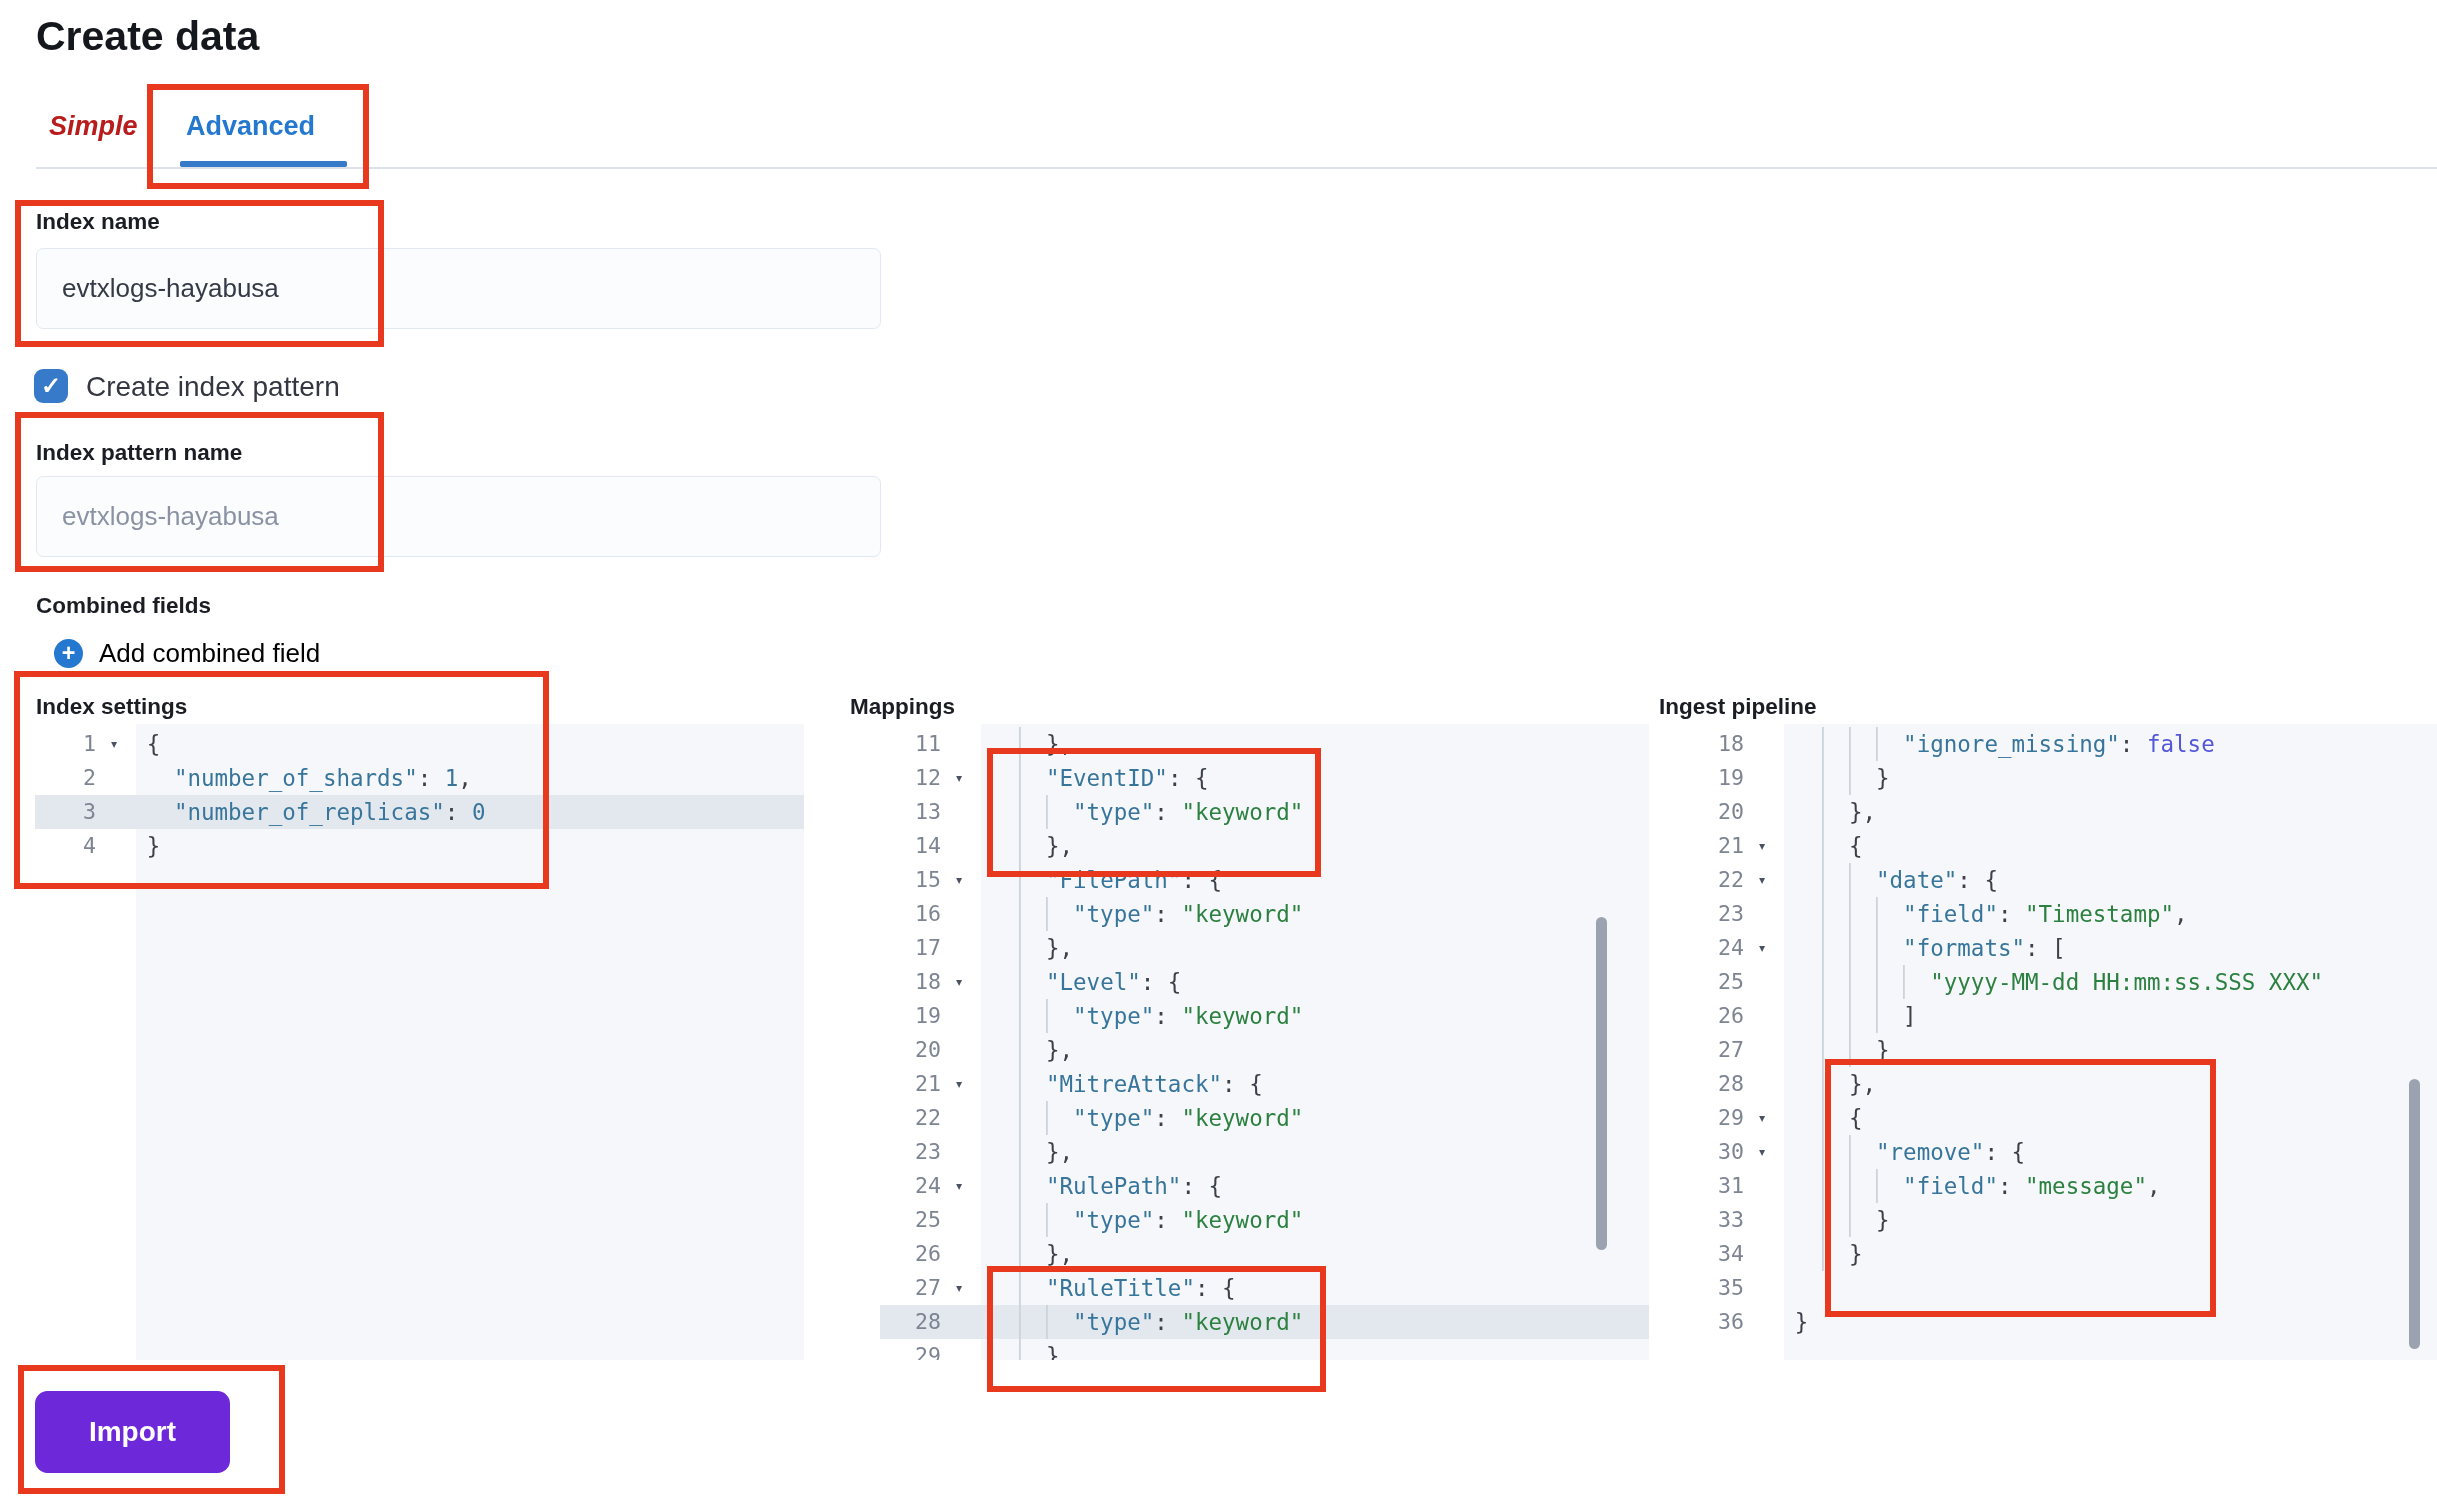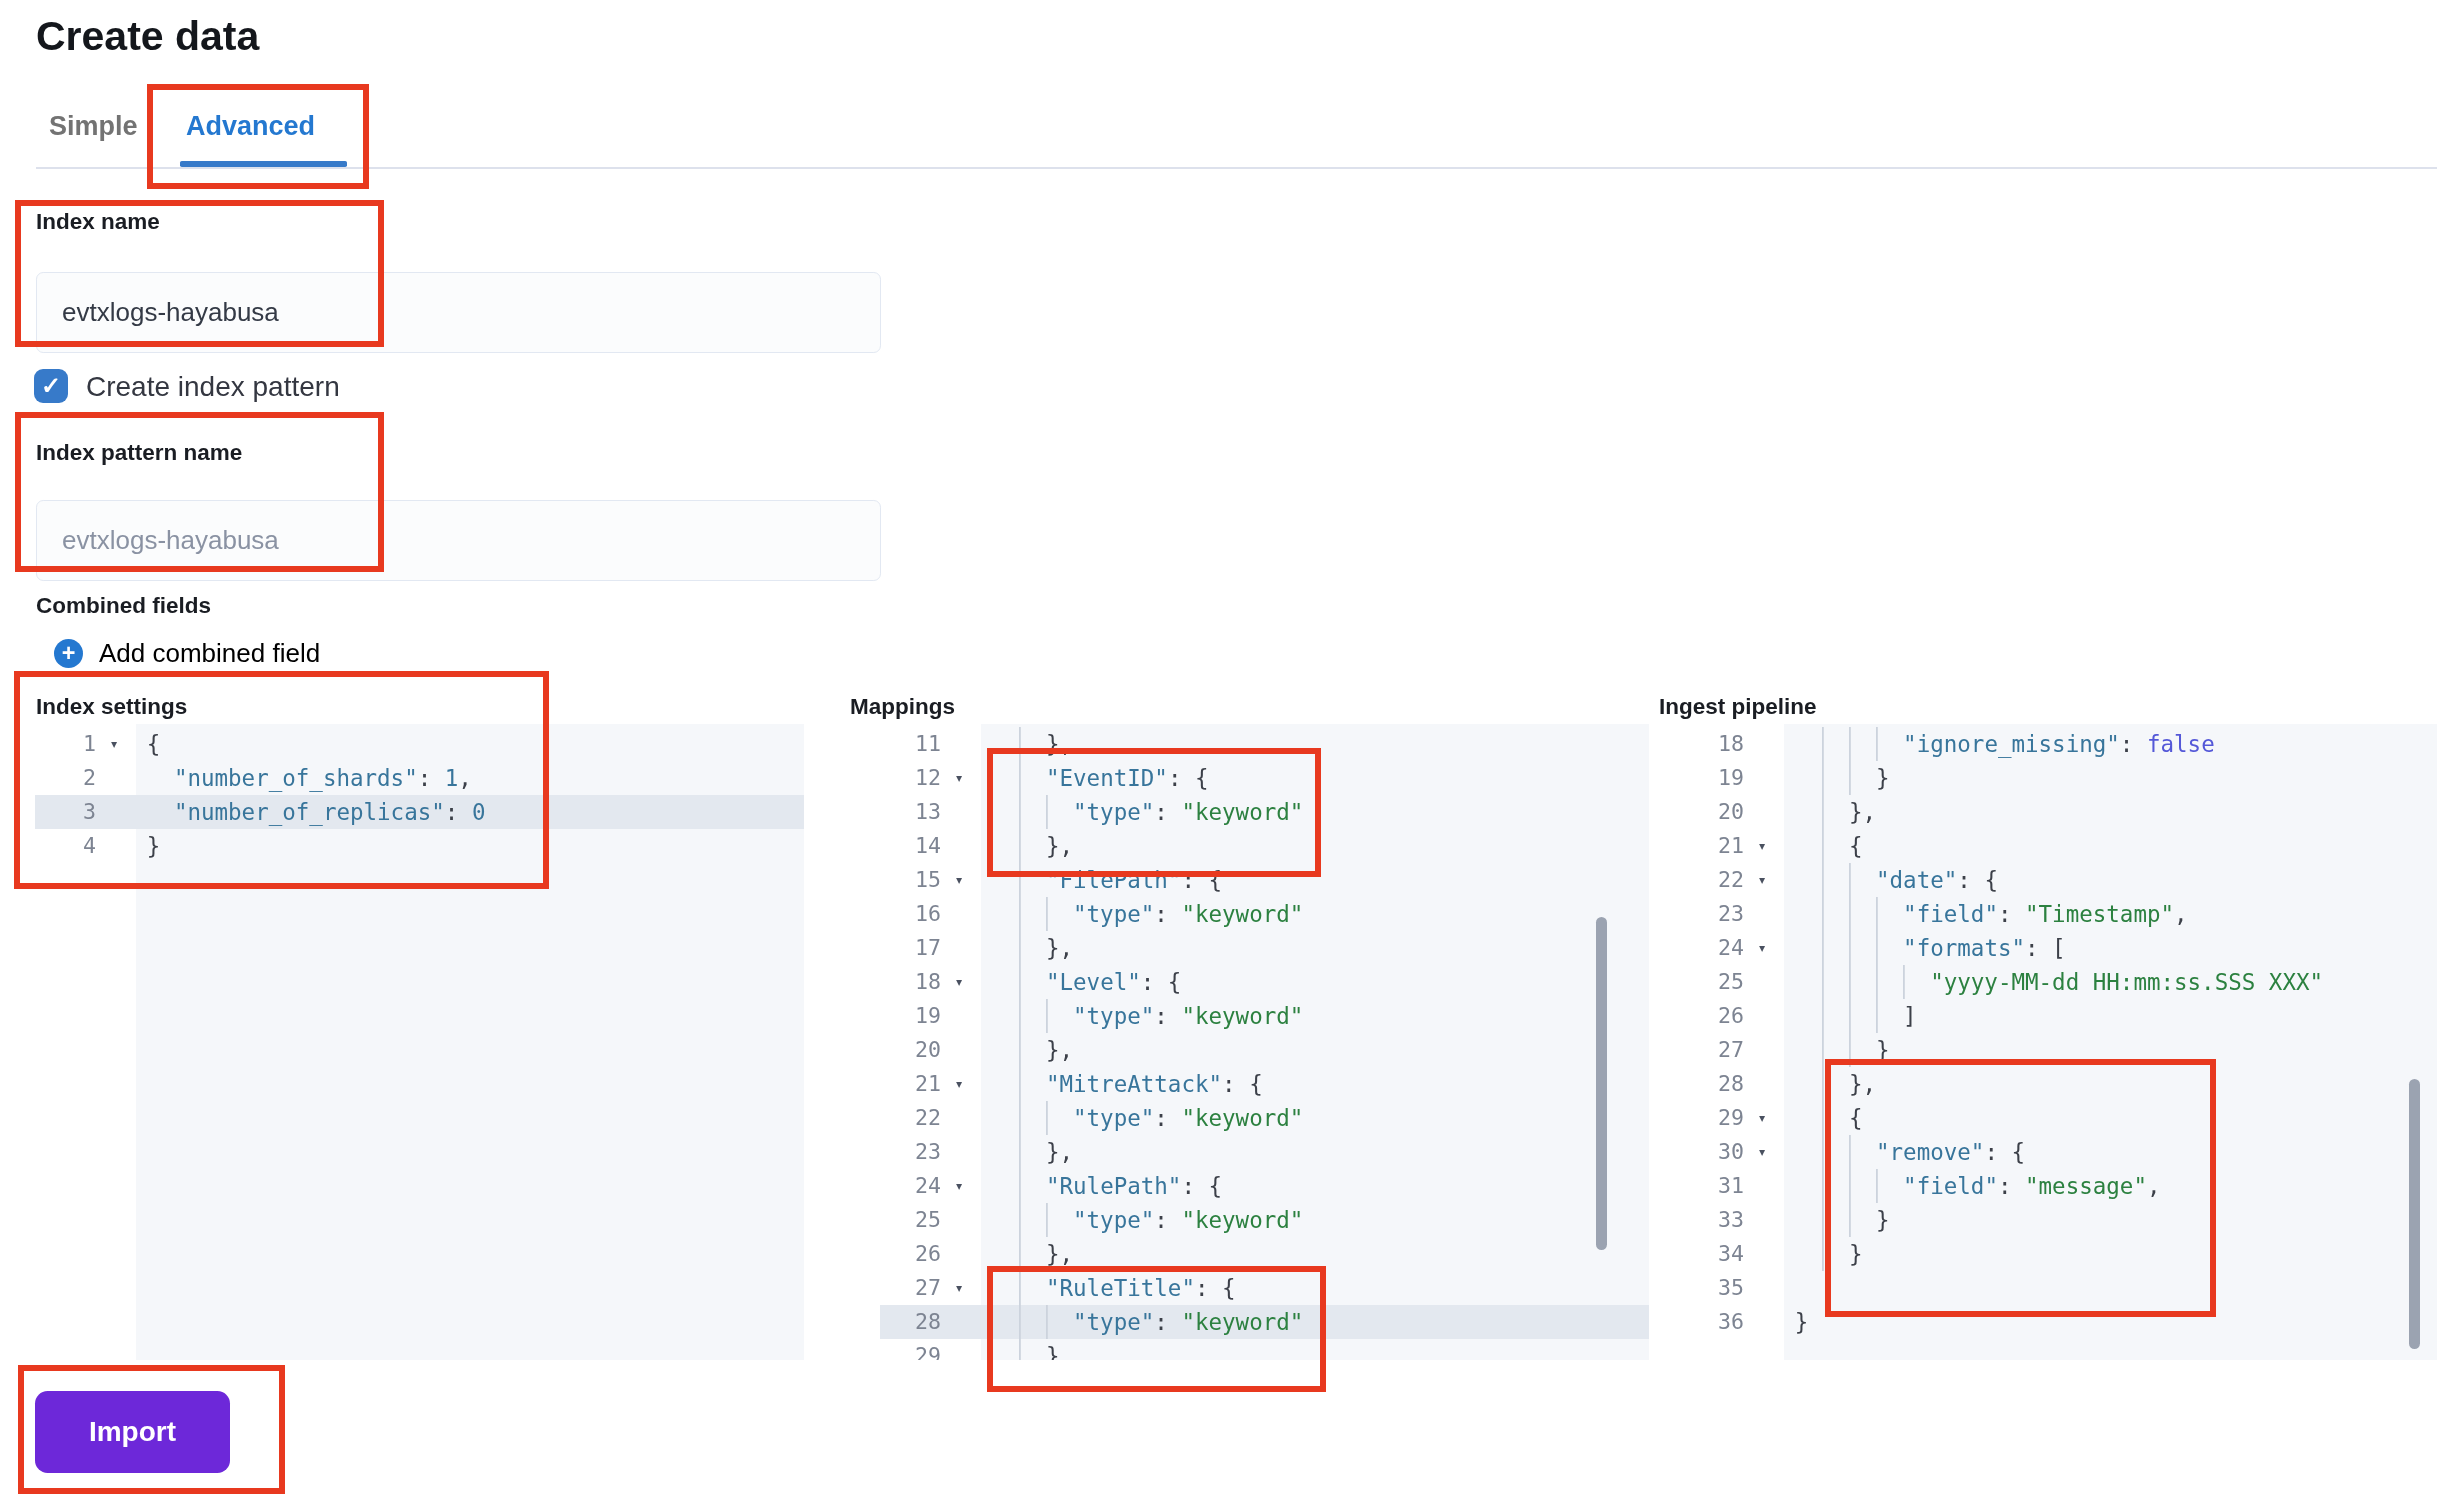--- a/index.html
+++ b/index.html
@@ -4,36 +4,36 @@
 <style>
   html,body{margin:0;padding:0;background:#fff;}
   #screen{position:relative;width:2438px;height:1508px;background:#ffffff;overflow:hidden;
           font-family:"Liberation Sans",sans-serif;color:#343741;}
   .abs{position:absolute;}
 
   
   #page-title{left:36px;top:12.6px;font-size:41px;font-weight:700;color:#14171c;}
   .tab{position:absolute;top:111px;font-size:27px;font-weight:700;background:none;border:none;
        padding:0;cursor:pointer;font-family:inherit;}
-  #tab-simple{left:49px;color:#737373;}
+  #tab-simple{left:49px;color:#b91c1c;font-style:italic;}
   #tab-advanced{left:186px;color:#2478d0;}
   #tab-underline{left:180px;top:161px;width:167px;height:6.3px;background:#377ac9;border-radius:1.8px;}
   #tabs-divider{left:36px;top:167px;width:2402px;height:1.8px;background:#dde1ec;}
 
   
   .field-label{position:absolute;font-size:22.5px;font-weight:700;color:#1a1d23;}
   #label-index-name{left:36px;top:209px;}
   #label-index-pattern{left:36px;top:440px;}
   #label-combined{left:36px;top:593px;}
   #label-index-settings{left:36px;top:694px;}
   #label-mappings{left:850px;top:694px;}
   #label-ingest{left:1659px;top:694px;text-align:right;}
   .text-input{position:absolute;width:845px;height:81px;background:#fbfcfd;border:1.8px solid #e2e8f2;
               border-radius:7.2px;font-size:26px;padding:0 25px;color:#343a46;font-family:inherit;
-              box-sizing:border-box;outline:none;margin-top:24px;}
+              box-sizing:border-box;outline:none;}
   #input-index-name{left:36px;top:248px;}
   #input-index-pattern{left:36px;top:476px;color:#8a92a3;}
   #checkbox{left:34px;top:369px;width:34px;height:34px;border-radius:9px;background:#377ac9;
             color:#fff;display:flex;align-items:center;justify-content:center;font-size:24px;
             font-weight:700;cursor:pointer;}
   #checkbox-label{left:86px;top:371px;font-size:28px;color:#343741;}
   #add-combined{left:54px;top:638px;display:flex;align-items:center;gap:16px;cursor:pointer;
                 text-decoration:none;}
   #add-combined .plus{width:29px;height:29px;border-radius:50%;background:#2478d0;color:#fff;
                 display:flex;align-items:center;justify-content:center;font-size:23.4px;font-weight:700;}

